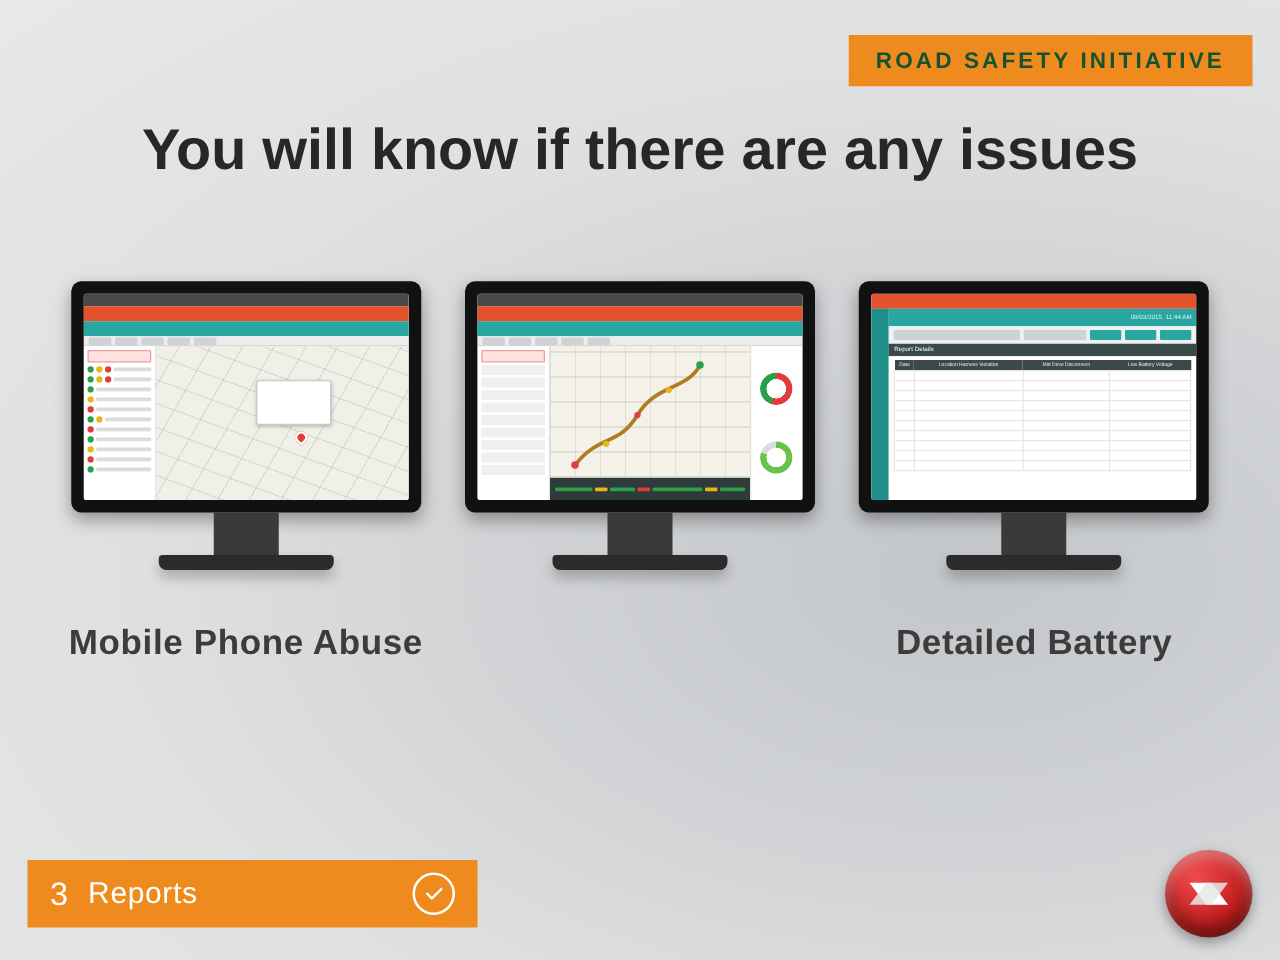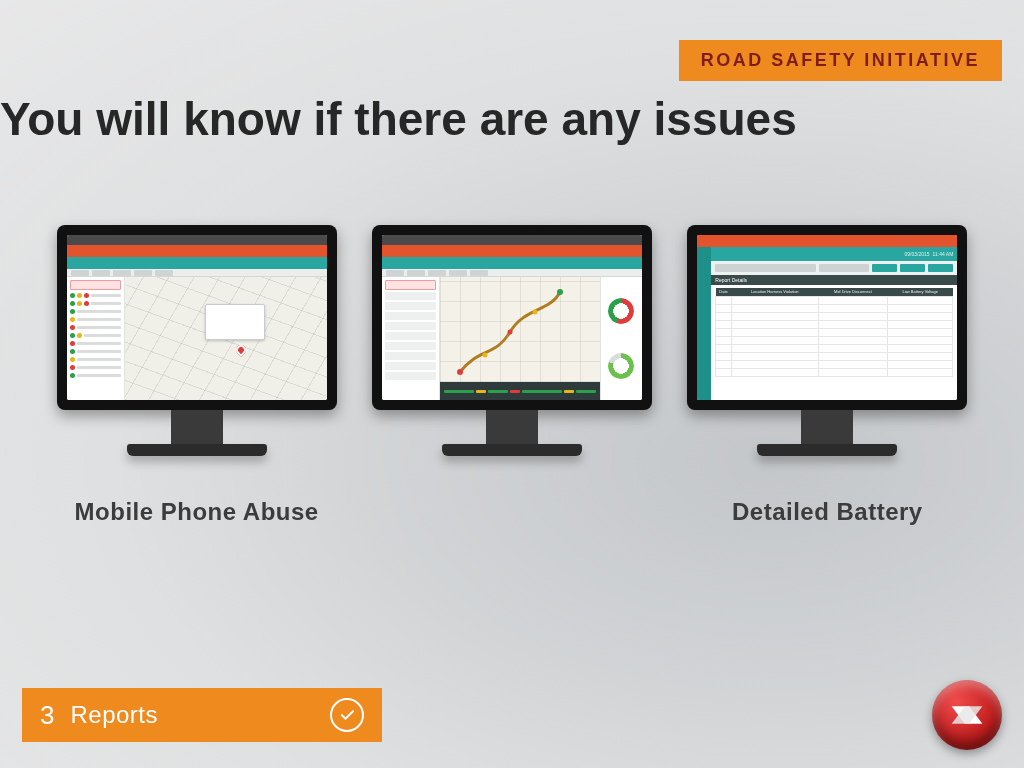--- a/index.html
+++ b/index.html
@@ -7,32 +7,33 @@
   .slide {
     position: relative;
     width: 1024px; height: 768px;
     background:
       linear-gradient(rgba(230,230,230,0.55), rgba(230,230,230,0.55)),
       radial-gradient(ellipse at 75% 60%, #9aa0a6 0%, #b8bdc2 35%, #d6d8da 60%, #e9eaec 100%);
   }
   
   .badge {
     position: absolute;
-    top: 40px; right: 22px;
+    top: 28px; right: 22px;
     background: #ee8a1e;
-    color: #7f1d1d;
+    color: #14532d;
     padding: 10px 22px;
     font-weight: 700;
     letter-spacing: 2.5px;
     font-size: 18px;
   }
   
   .headline {
     position: absolute;
     top: 92px; left: 0; right: 0;
+    text-align: center;
     font-size: 46px;
     font-weight: 800;
     color: #272727;
   }
   
   .monitors {
     position: absolute;
     top: 225px; left: 50px; right: 50px;
     display: flex;
     justify-content: space-between;
@@ -56,21 +57,21 @@
     border-radius: 2px;
     overflow: hidden;
     display: flex; flex-direction: column;
     font-size: 5px;
     color: #444;
   }
   .neck { width: 52px; height: 34px; background: #3a3a3a; }
   .base { width: 140px; height: 12px; background: #2b2b2b; border-radius: 3px 3px 6px 6px; box-shadow: 0 6px 10px rgba(0,0,0,0.25); }
   .caption {
     margin-top: 42px;
-    font-size: 24px;
+    font-size: 28px;
     font-weight: 600;
     color: #3c3c3c;
     letter-spacing: 0.5px;
     text-align: center;
   }
   
   .scr-browser { height: 10px; background: #4a4a4a; }
   .scr-brand { height: 12px; background: #e3532e; display:flex; align-items:center; padding:0 4px; color:#fff; font-size:5px; font-weight:700;}
   .scr-teal { height: 12px; background: #2aa6a0; }
   .scr-tabs { height: 8px; background: #eceeee; border-bottom:1px solid #d6d8d8; display:flex; gap:3px; padding:1px 4px;}

